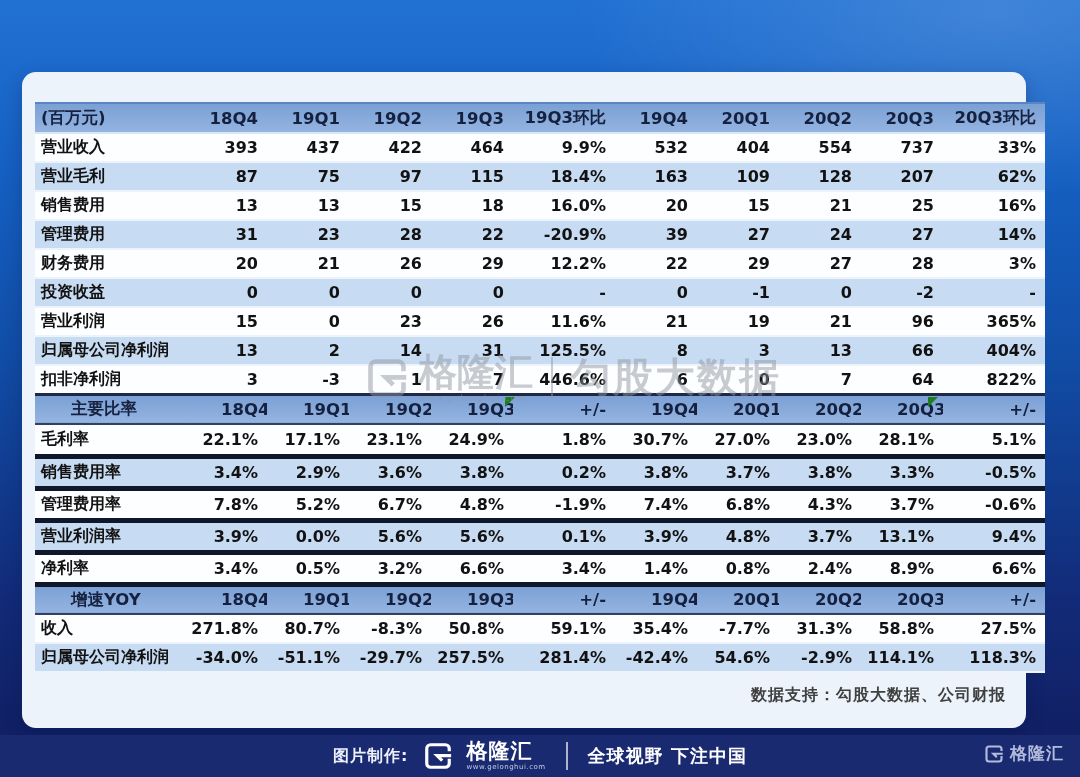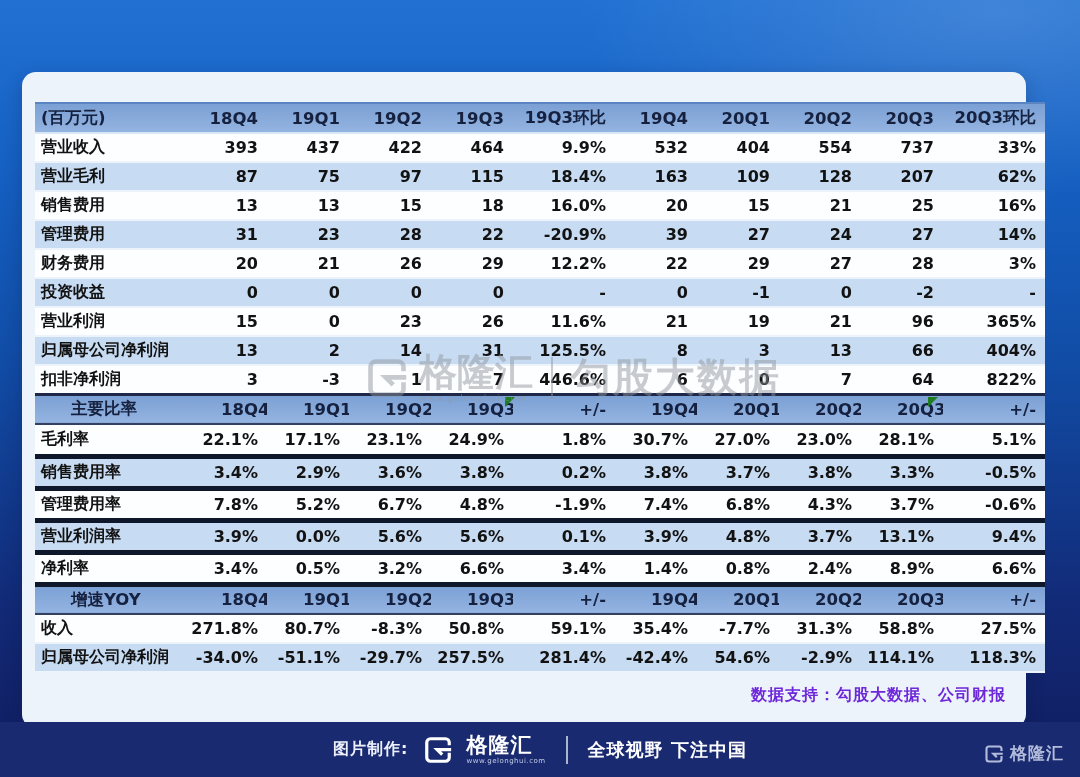--- a/index.html
+++ b/index.html
@@ -28,37 +28,37 @@
   tr.first th{ border-top:2px solid #5b85c2; border-bottom:2px solid #d9e6f6; }
   tr.section th{ border-top:3px solid #1f2848; border-bottom:2px solid #33405f;padding-left:36px; }
 
   tr.r0 td{ background:#fdfeff; }
   tr.r1 td{ background:#c7dbf2; }
   tr.main td{ height:29px; }
   tr.ratio td{ height:32px; border-bottom:5px solid #0f172a; }
   tr.yoy td{ height:29px; }
 
   .data-note{ position:absolute; right:20px; bottom:22px; font-size:16px;
-    font-weight:700; color:#6d28d9; letter-spacing:1px; }
+    font-weight:700; color:#404040; letter-spacing:1px; }
 
   .flag{ position:absolute; width:0; height:0;
     border-top:10px solid #1e7d1e; border-right:10px solid transparent; }
   .flag.f1{ left:505px; top:397px; }
   .flag.f2{ left:928px; top:397px; }
 
   .watermark{ position:absolute; left:365px; top:350px; display:flex; align-items:center;
     gap:10px; color:#8e959e; opacity:.48; pointer-events:none; }
   .watermark .wm-g{ width:44px; height:44px; }
   .watermark .wm-brand{ display:flex; flex-direction:column; line-height:1; }
   .watermark .wm-name{ font-size:38px; font-weight:700; }
   .watermark .wm-url{ font-size:9px; letter-spacing:1px; margin-top:3px; }
   .watermark .wm-sep{ width:2px; height:42px; background:#8e959e; margin:0 8px; }
   .watermark .wm-suffix{ font-size:40px; font-weight:700; letter-spacing:2px; }
 
-  .bottom-bar{ position:absolute; left:0; bottom:0; width:1080px; height:55px;
+  .bottom-bar{ position:absolute; left:0; bottom:0; width:1080px; height:42px;
     background:#192a70; display:flex; align-items:center; justify-content:center; gap:14px; }
   .bottom-bar .made{ font-size:16px; font-weight:700; color:#eef1fb; letter-spacing:1px; }
   .logo-g{ width:30px; height:30px; flex:0 0 auto; }
   .brand-stack{ display:flex; flex-direction:column; line-height:1; }
   .brand-name{ font-size:21px; font-weight:700; color:#ffffff; letter-spacing:1px; }
   .brand-url{ font-size:7px; color:#c3cbe6; letter-spacing:.5px; margin-top:2px; }
   .bar-sep{ width:2px; height:28px; background:rgba(255,255,255,.65); margin:0 6px; }
   .slogan{ font-size:18px; font-weight:700; color:#ffffff; letter-spacing:1px; }
 
   .corner-logo{ position:absolute; right:16px; bottom:12px; display:flex;

